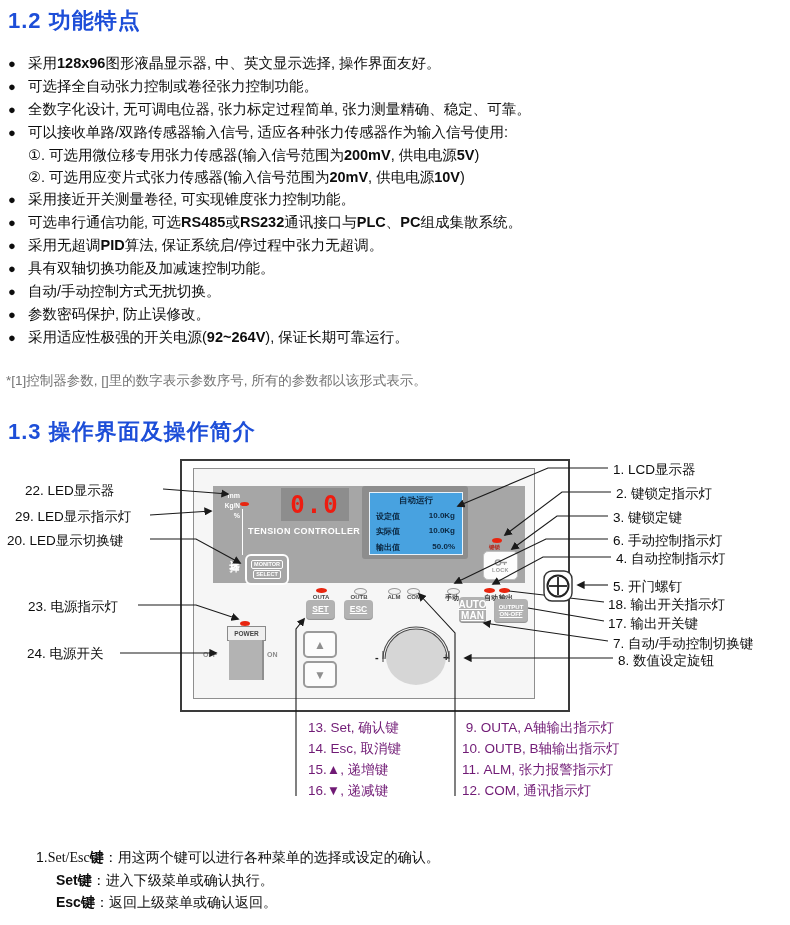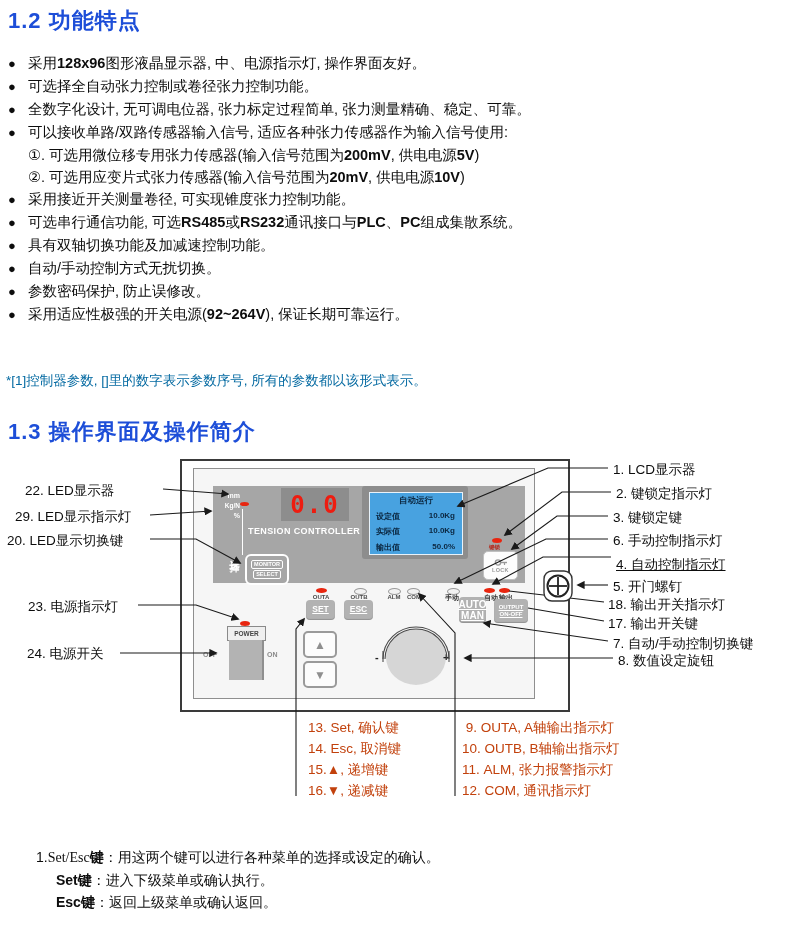--- a/index.html
+++ b/index.html
@@ -6,21 +6,21 @@
   .page{position:relative;width:790px;height:925px;background:#fff;overflow:hidden;
         font-family:"Liberation Sans","DejaVu Sans",sans-serif;color:#111;}
   .sec-title{position:absolute;left:8px;font-size:22px;font-weight:bold;letter-spacing:1px;color:#1d4ed8;}
   
   .features{position:absolute;left:8px;top:52px;width:770px;font-size:14.5px;line-height:22px;color:#0d0d0d;}
   .feat{white-space:nowrap;}
   .feat .blt{display:inline-block;width:20px;font-size:13px;}
   .feat.indent{padding-left:20px;}
   .bb{font-weight:bold;font-family:"Liberation Sans",sans-serif;}
   .sf{font-family:"Liberation Serif","DejaVu Serif",serif;}
-  .note{position:absolute;left:6px;top:372px;font-size:13.5px;color:#0369a1;}
+  .note{position:absolute;left:6px;top:372px;font-size:13.5px;color:#737373;}
   
   .diagram{position:absolute;left:0;top:455px;width:790px;height:350px;}
   .abs{position:absolute;}
   .wmark{position:absolute;left:195px;top:55px;width:420px;font-size:110px;font-weight:bold;
          color:rgba(150,165,152,0.22);transform:rotate(-14deg);letter-spacing:8px;pointer-events:none;}
   .frame-outer{left:180px;top:4px;width:386px;height:249px;border:2px solid #3a3a3a;background:#fff;}
   .frame-inner{left:193px;top:13px;width:340px;height:229px;border:1px solid #8f8f8f;background:#f6f6f6;}
   .gray{left:213px;top:31px;width:312px;height:97px;background:#a6a6a6;}
   .led-units{left:214px;top:36px;width:26px;text-align:right;color:#fff;font-weight:bold;
              font-size:7px;line-height:10px;}
@@ -53,42 +53,43 @@
         box-shadow:inset 0 -1px 1px rgba(0,0,0,.18);text-decoration:underline;}
   .power-box{left:227px;top:171px;width:37px;height:13px;border:1px solid #8a8a8a;background:#efefef;
              display:flex;align-items:center;justify-content:center;font-size:6.5px;font-weight:bold;color:#444;}
   .rocker{left:229px;top:185px;width:33px;height:40px;background:#b3b3b3;border-right:2px solid #8f8f8f;}
   .onoff-lbl{font-size:7px;font-weight:bold;color:#8a8a8a;}
   .arrow-btn{background:#fcfcfc;border:2px solid #9a9a9a;border-radius:5px;
              display:flex;align-items:center;justify-content:center;color:#8f8f8f;font-size:12px;}
   .knob{left:386px;top:174px;width:60px;height:56px;border-radius:50%;background:#d6d6d6;}
   .knob-sign{font-size:11px;font-weight:bold;color:#222;}
   .call{font-size:13.5px;color:#0d0d0d;white-space:nowrap;}
-  .bcol{font-size:13.5px;color:#c2410c;line-height:21px;white-space:pre;}
+  .bcol{font-size:13.5px;color:#701a75;line-height:21px;white-space:pre;}
   .overlay{position:absolute;left:0;top:0;pointer-events:none;}
   
   .footer{position:absolute;left:36px;top:846px;font-size:14px;line-height:22px;color:#0d0d0d;}
   .footer .fl2{padding-left:20px;}
 </style>
 </head>
 <body>
 
 <div class="page">
 
   <div class="sec-title" style="top:6px;">1.2 功能特点</div>
 
   <div class="features">
-    <div class="feat"><span class="blt">●</span><span><span>采用</span><span class="bb">128x96</span><span>图形液晶显示器, 中、电源指示灯, 操作界面友好。</span></span></div>
+    <div class="feat"><span class="blt">●</span><span><span>采用</span><span class="bb">128x96</span><span>图形液晶显示器, 中、英文显示选择, 操作界面友好。</span></span></div>
     <div class="feat"><span class="blt">●</span><span><span>可选择全自动张力控制或卷径张力控制功能。</span></span></div>
     <div class="feat"><span class="blt">●</span><span><span>全数字化设计, 无可调电位器, 张力标定过程简单, 张力测量精确、稳定、可靠。</span></span></div>
     <div class="feat"><span class="blt">●</span><span><span>可以接收单路/双路传感器输入信号, 适应各种张力传感器作为输入信号使用:</span></span></div>
     <div class="feat indent"><span><span>①. 可选用微位移专用张力传感器(输入信号范围为</span><span class="bb">200mV</span><span>, 供电电源</span><span class="bb">5V</span><span>)</span></span></div>
     <div class="feat indent"><span><span>②. 可选用应变片式张力传感器(输入信号范围为</span><span class="bb">20mV</span><span>, 供电电源</span><span class="bb">10V</span><span>)</span></span></div>
     <div class="feat"><span class="blt">●</span><span><span>采用接近开关测量卷径, 可实现锥度张力控制功能。</span></span></div>
     <div class="feat"><span class="blt">●</span><span><span>可选串行通信功能, 可选</span><span class="bb">RS485</span><span>或</span><span class="bb">RS232</span><span>通讯接口与</span><span class="bb">PLC</span><span>、</span><span class="bb">PC</span><span>组成集散系统。</span></span></div>
+    <div class="feat"><span class="blt">●</span><span><span>采用无超调</span><span class="bb">PID</span><span>算法, 保证系统启/停过程中张力无超调。</span></span></div>
     <div class="feat"><span class="blt">●</span><span><span>具有双轴切换功能及加减速控制功能。</span></span></div>
     <div class="feat"><span class="blt">●</span><span><span>自动/手动控制方式无扰切换。</span></span></div>
     <div class="feat"><span class="blt">●</span><span><span>参数密码保护, 防止误修改。</span></span></div>
     <div class="feat"><span class="blt">●</span><span><span>采用适应性极强的开关电源(</span><span class="bb">92~264V</span><span>), 保证长期可靠运行。</span></span></div>
   </div>
 
   <div class="note">*[1]控制器参数, []里的数字表示参数序号, 所有的参数都以该形式表示。</div>
 
   <div class="sec-title" style="top:417px;">1.3 操作界面及操作简介</div>
 
@@ -193,21 +194,21 @@
     <div class="abs call" style="left:25px;top:27px;">22.  LED显示器</div>
     <div class="abs call" style="left:15px;top:53px;">29.  LED显示指示灯</div>
     <div class="abs call" style="left:7px;top:77px;">20.  LED显示切换键</div>
     <div class="abs call" style="left:28px;top:143px;">23. 电源指示灯</div>
     <div class="abs call" style="left:27px;top:190px;">24. 电源开关</div>
 
     <div class="abs call" style="left:613px;top:6px;">1.  LCD显示器</div>
     <div class="abs call" style="left:616px;top:30px;">2.  键锁定指示灯</div>
     <div class="abs call" style="left:613px;top:54px;">3.  键锁定键</div>
     <div class="abs call" style="left:613px;top:77px;">6.  手动控制指示灯</div>
-    <div class="abs call" style="left:616px;top:101px;text-decoration:underline;">4.  自动控制指示灯</div>
+    <div class="abs call" style="left:616px;top:95px;">4.  自动控制指示灯</div>
     <div class="abs call" style="left:613px;top:123px;">5.  开门螺钉</div>
     <div class="abs call" style="left:608px;top:141px;">18.  输出开关指示灯</div>
     <div class="abs call" style="left:608px;top:160px;">17.  输出开关键</div>
     <div class="abs call" style="left:613px;top:180px;">7.  自动/手动控制切换键</div>
     <div class="abs call" style="left:618px;top:197px;">8.  数值设定旋钮</div>
 
     <div class="abs bcol" style="left:308px;top:262px;">13. Set, 确认键
 14. Esc, 取消键
 15.▲, 递增键
 16.▼, 递减键</div>

